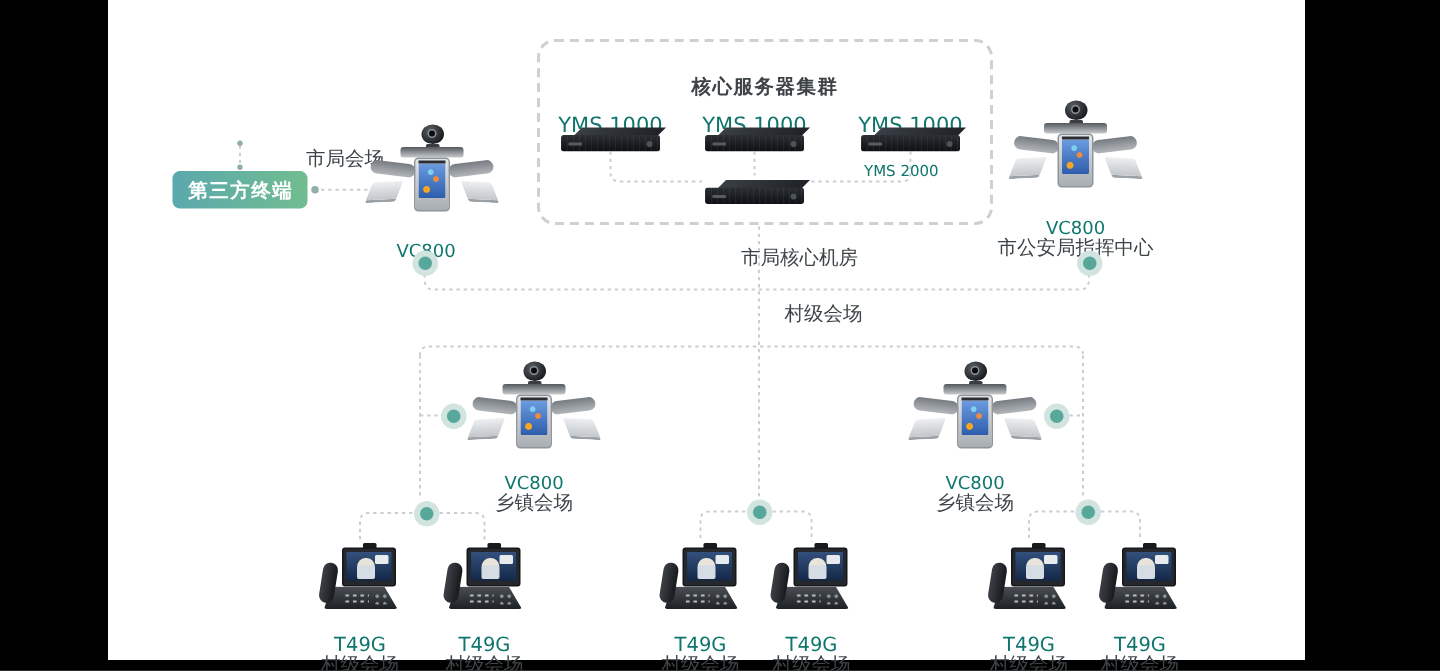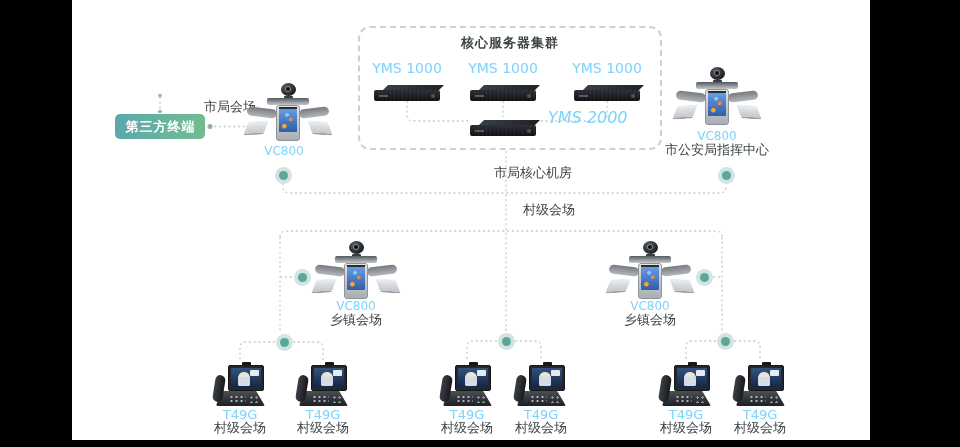--- a/index.html
+++ b/index.html
@@ -3,22 +3,22 @@
 <meta charset="utf-8">
 <style>
   html,body{margin:0;padding:0;background:#000;}
   #stage{position:relative;width:960px;height:447px;background:#000;overflow:hidden;
          font-family:"DejaVu Sans","Liberation Sans",sans-serif;}
   #content-bg{position:absolute;left:72px;top:0;width:798px;height:440px;background:#fff;}
   svg.wires{position:absolute;left:0;top:0;width:960px;height:447px;pointer-events:none;}
 
   
   .lbl{position:absolute;font-size:13px;color:#3d4347;line-height:1.15;white-space:nowrap;}
-  .lbl.green{color:#7dd3fc;}
-  .lbl.center{text-align:center;}
+  .lbl.green{color:#0f766e;}
+  .lbl.center{text-align:center;margin-top:16px;}
   .lbl.small{font-size:12px;}
   .lbl.bigttl{font-weight:600;letter-spacing:1px;}
 
   
   .gnode{position:absolute;width:90px;height:25px;border-radius:5px;
          background:linear-gradient(90deg,#5ba8ae,#71bd8f);
          color:#fff;font-size:13px;font-weight:bold;
          display:flex;align-items:center;justify-content:center;}
   .gnode.wide{letter-spacing:3px;text-indent:3px;}
   .gnode.tight{letter-spacing:1px;text-indent:1px;}
@@ -142,21 +142,21 @@
   </div>
   <div class="lbl green center small" style="left:254px;top:145px;width:60px;">VC800</div>
   <span class="tdot" style="left:274.5px;top:166.5px;"></span>
 
   <div class="cluster-box"></div>
   <div class="lbl bigttl center" style="left:358px;top:36px;width:304px;">核心服务器集群</div>
 
   <div class="lbl green center" style="left:367px;top:60px;width:80px;font-size:14px;">YMS 1000</div>
   <div class="lbl green center" style="left:463px;top:60px;width:80px;font-size:14px;">YMS 1000</div>
   <div class="lbl green center" style="left:567px;top:60px;width:80px;font-size:14px;">YMS 1000</div>
-  <div class="lbl green" style="left:548px;top:109px;font-size:16px;font-style:italic;">YMS 2000</div>
+  <div class="lbl green" style="left:576px;top:109px;font-size:10px;">YMS 2000</div>
 
   <div class="server" style="left:374px;top:84px;">
     <span class="top"></span>
     <span class="front">
         <span class="logo"></span>
         <span class="led"></span>
       </span>
   </div>
   <div class="server" style="left:470px;top:84px;">
     <span class="top"></span>

